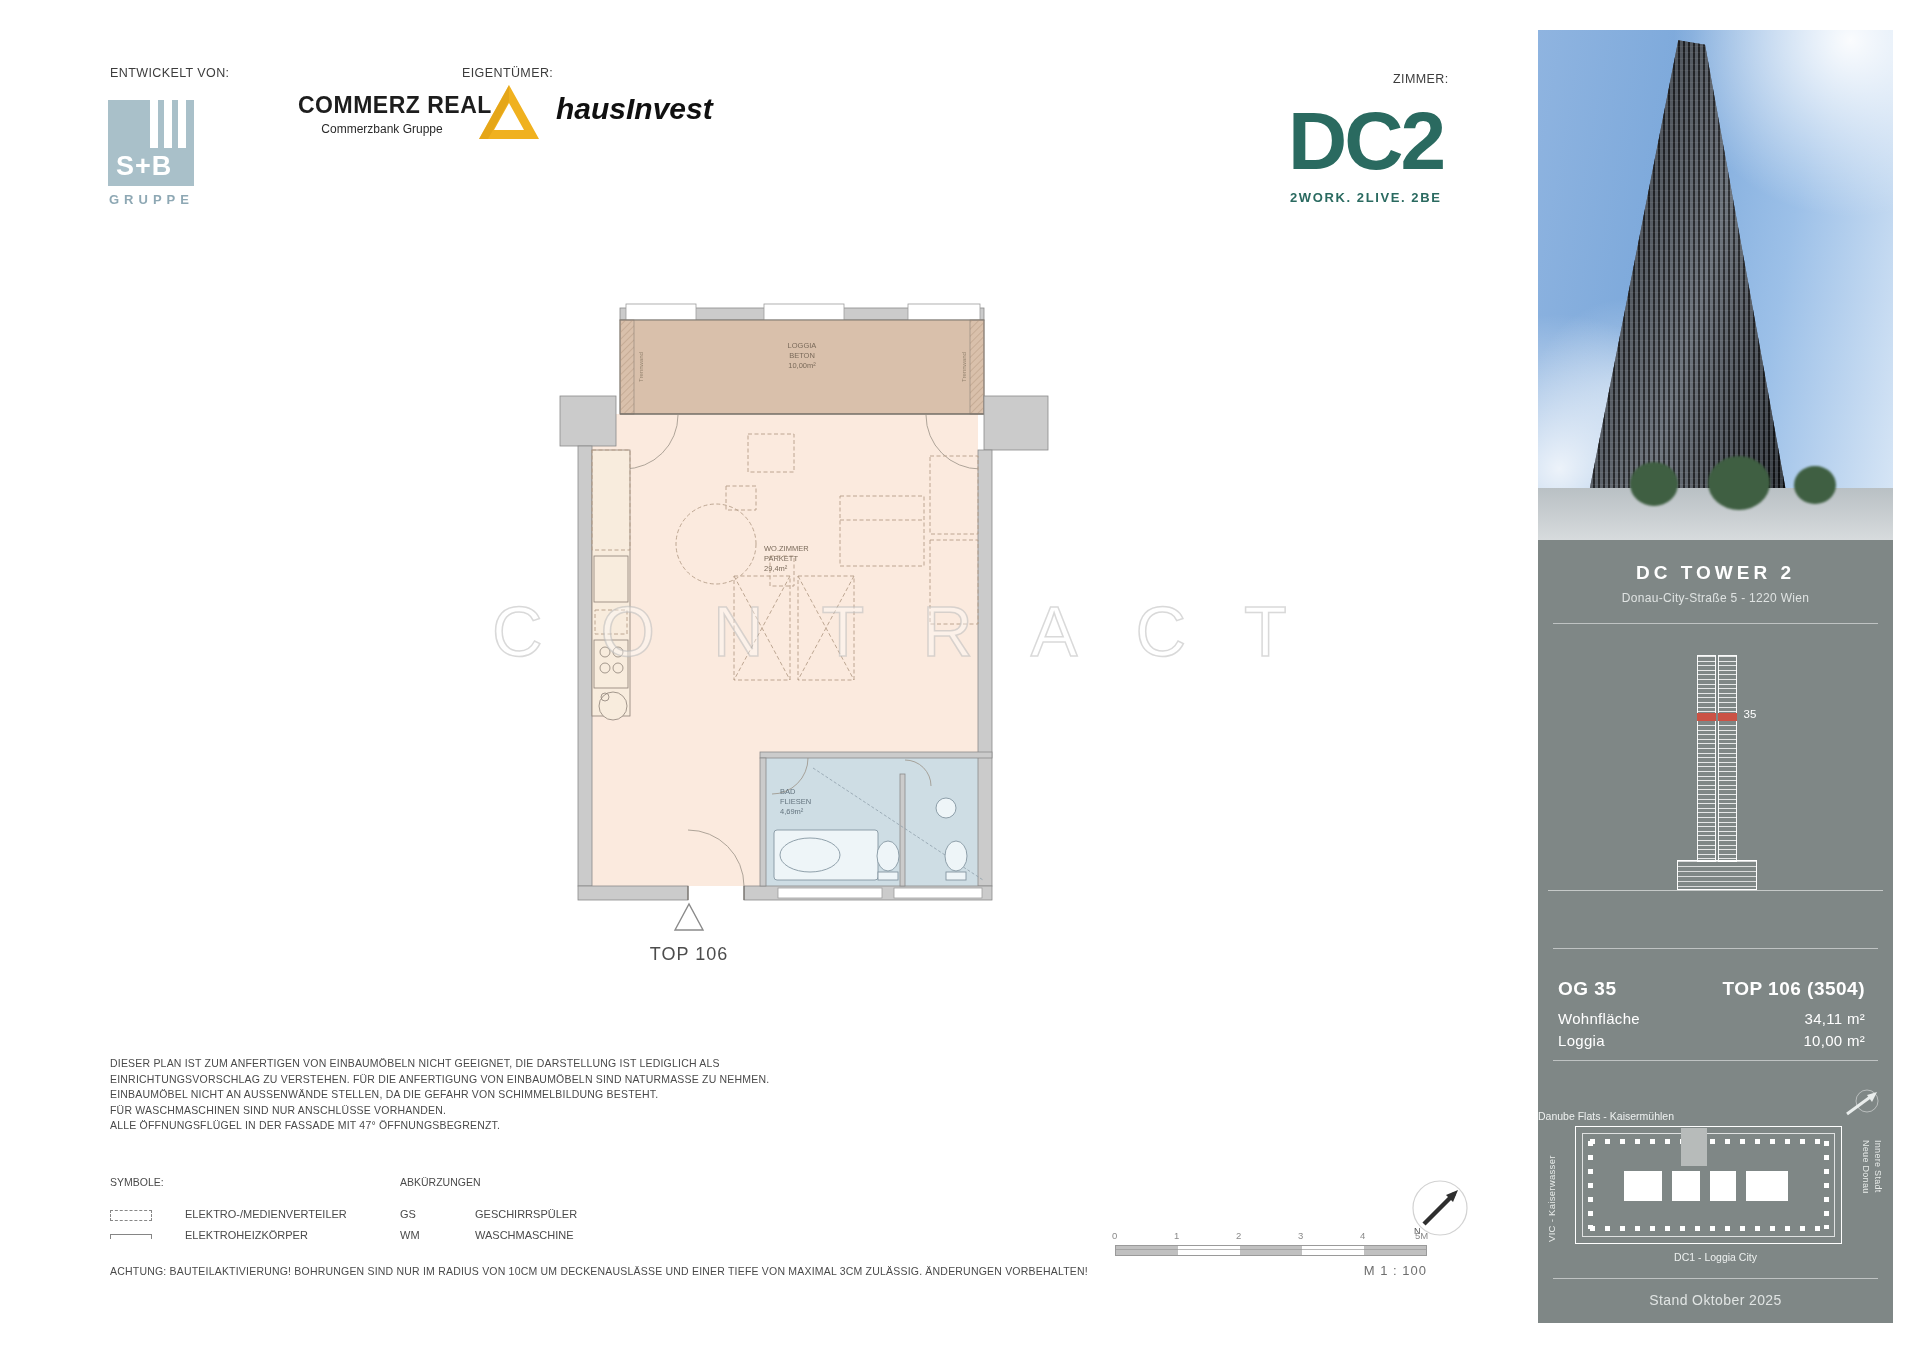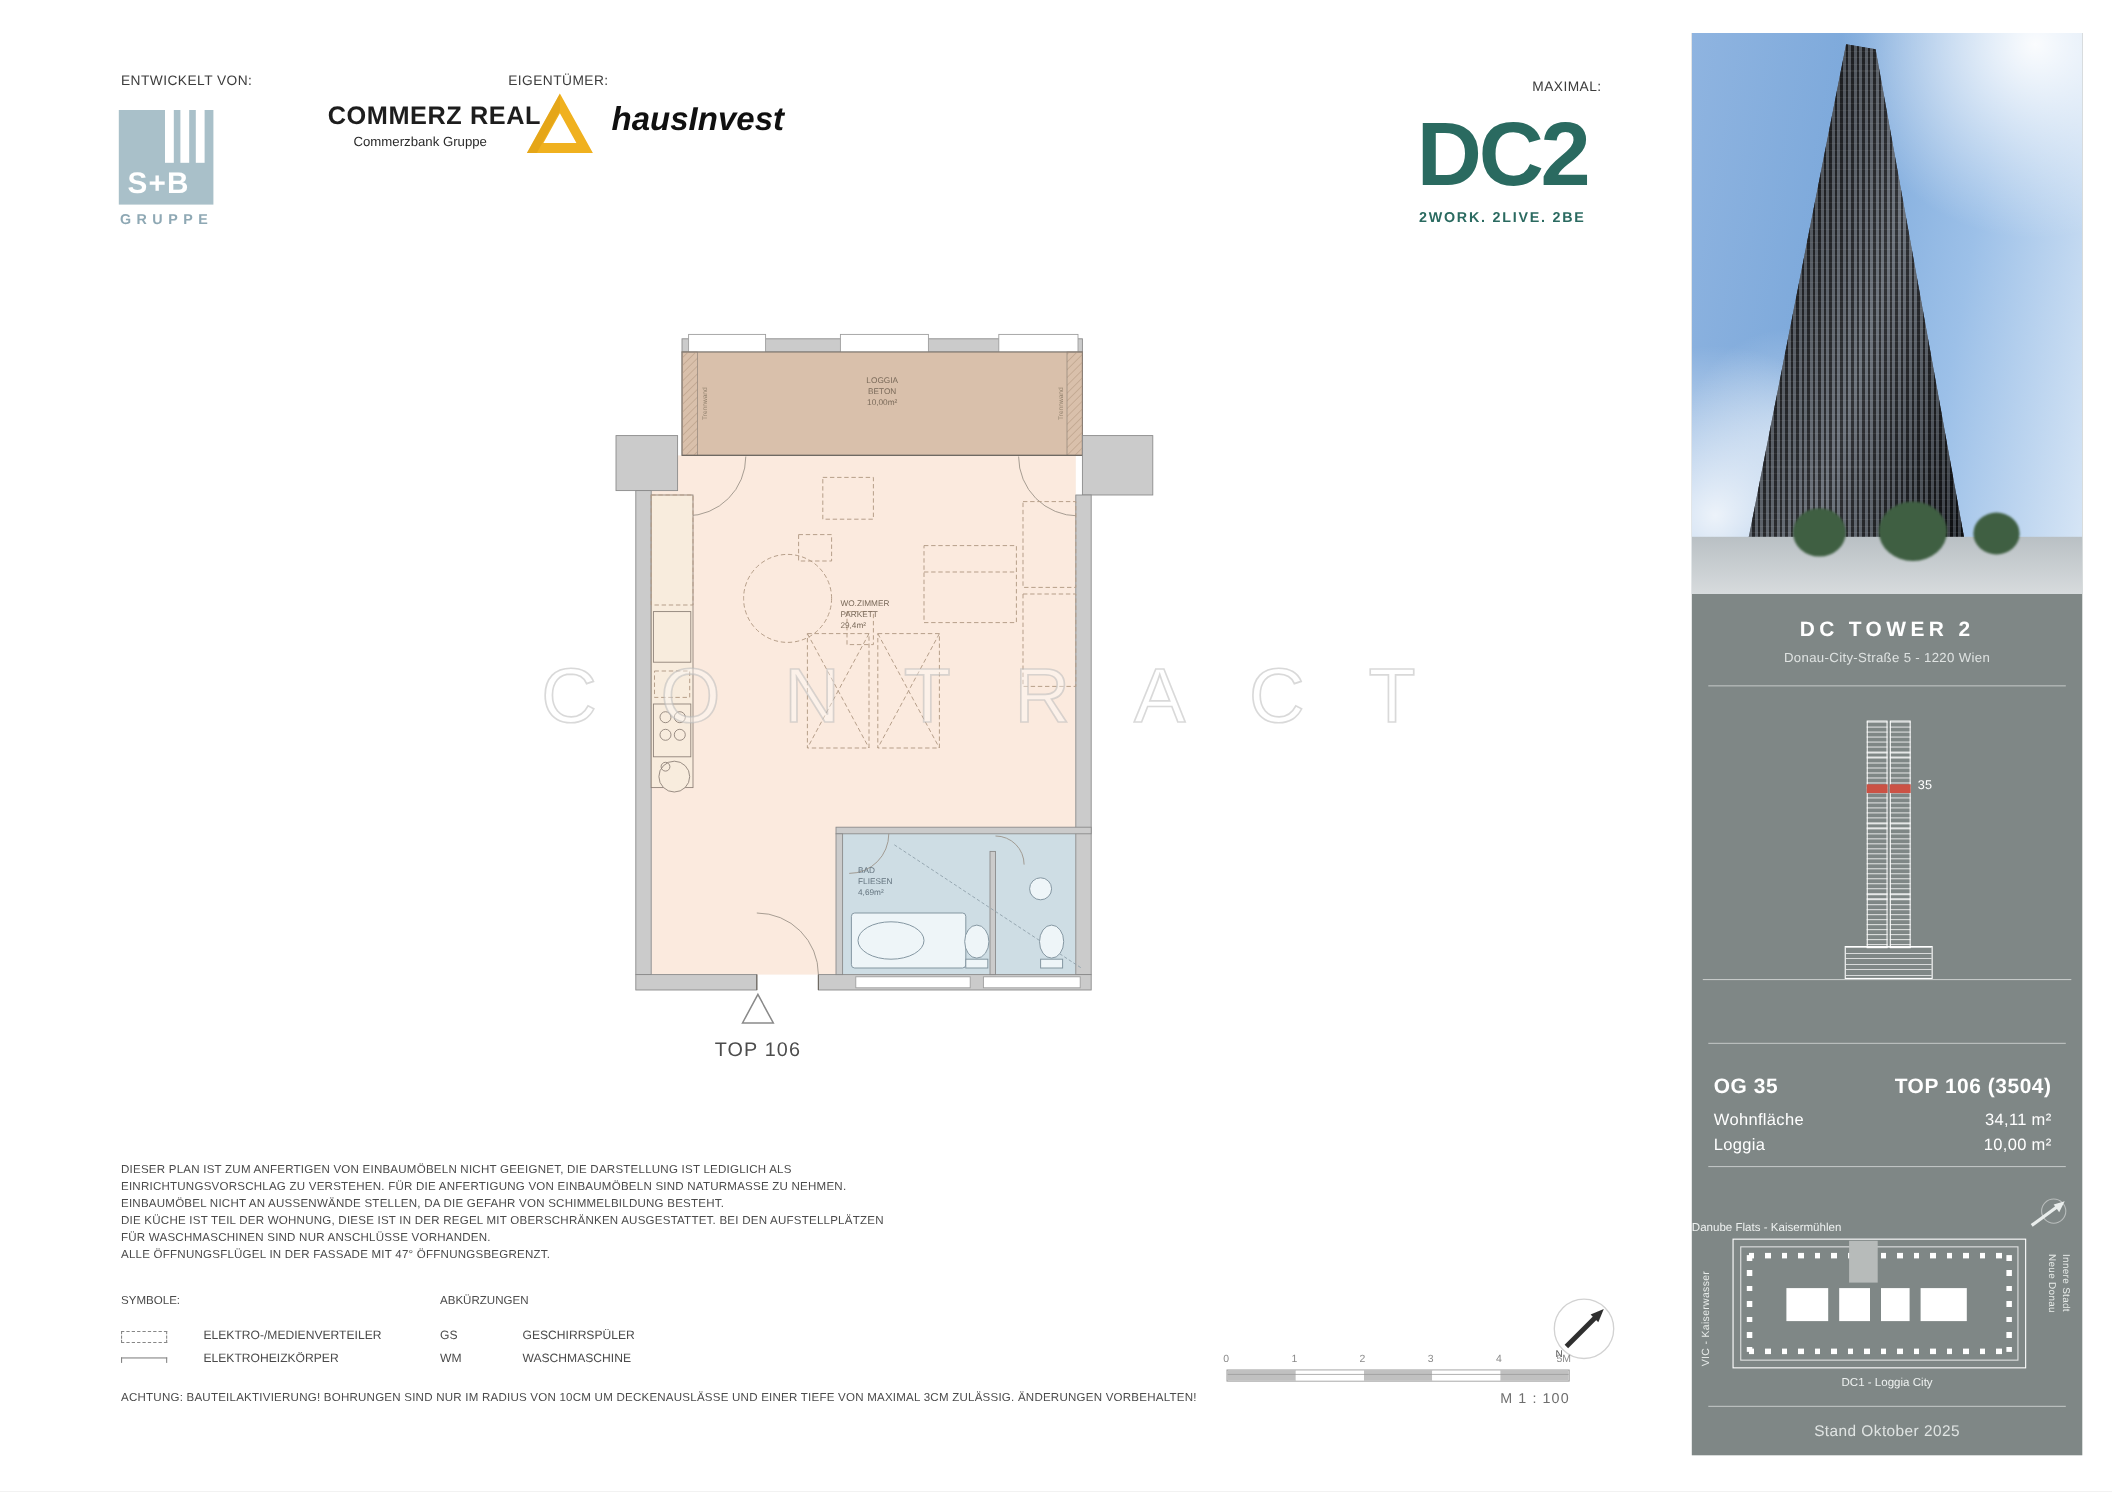--- a/index.html
+++ b/index.html
@@ -119,21 +119,21 @@
   <div class="abs cr-name" style="left:298px;top:92px;">COMMERZ REAL</div>
   <div class="abs cr-sub" style="left:298px;top:122px;width:168px;text-align:center;">Commerzbank Gruppe</div>
 
   <svg class="abs" style="left:476px;top:82px;" width="66" height="64" viewBox="0 0 66 64">
     <path fill="#f0b11f" fill-rule="evenodd" d="M33 3 L63 57 L3 57 Z M33 21 L48 48 L18 48 Z"></path>
     <path fill="#dd9c12" d="M33 3 L3 57 L12 57 L33 19 Z" opacity=".55"></path>
   </svg>
 
   <div class="abs hi-name" style="left:556px;top:92px;">hausInvest</div>
 
-  <div class="abs hdr-label" style="left:1393px;top:72px;">MAXIMAL:</div>
+  <div class="abs hdr-label" style="left:1393px;top:72px;">ZIMMER:</div>
   <div class="abs dc2-name" style="left:1288px;top:100px;">DC2</div>
   <div class="abs dc2-tag" style="left:1290px;top:190px;">2WORK. 2LIVE. 2BE</div>
 
   <svg class="abs" style="left:558px;top:288px;" width="492" height="700" viewBox="0 0 492 700">
     <defs>
       <pattern id="hatch" width="5" height="5" patternUnits="userSpaceOnUse" patternTransform="rotate(45)">
         <line x1="0" y1="0" x2="0" y2="5" stroke="#b59a82" stroke-width="1"></line>
       </pattern>
     </defs>
 
@@ -237,21 +237,20 @@
       <text class="fp-top-label" x="131" y="672">TOP 106</text>
     </g>
   </svg>
 
   <div class="abs wm2" style="left:492px;top:592px;">CONTRACT</div>
 
   <div class="abs" style="left:110px;top:1056px;">
     <div class="note-line">DIESER PLAN IST ZUM ANFERTIGEN VON EINBAUMÖBELN NICHT GEEIGNET, DIE DARSTELLUNG IST LEDIGLICH ALS</div>
     <div class="note-line">EINRICHTUNGSVORSCHLAG ZU VERSTEHEN. FÜR DIE ANFERTIGUNG VON EINBAUMÖBELN SIND NATURMASSE ZU NEHMEN.</div>
     <div class="note-line">EINBAUMÖBEL NICHT AN AUSSENWÄNDE STELLEN, DA DIE GEFAHR VON SCHIMMELBILDUNG BESTEHT.</div>
-    <div class="note-line">DIE KÜCHE IST TEIL DER WOHNUNG, DIESE IST IN DER REGEL MIT OBERSCHRÄNKEN AUSGESTATTET. BEI DEN AUFSTELLPLÄTZEN</div>
     <div class="note-line">FÜR WASCHMASCHINEN SIND NUR ANSCHLÜSSE VORHANDEN.</div>
     <div class="note-line">ALLE ÖFFNUNGSFLÜGEL IN DER FASSADE MIT 47° ÖFFNUNGSBEGRENZT.</div>
   </div>
 
   <div class="abs legend-h" style="left:110px;top:1176px;">SYMBOLE:</div>
   <div class="abs legend-h" style="left:400px;top:1176px;">ABKÜRZUNGEN</div>
 
   <div class="abs sym-box" style="left:110px;top:1210px;"></div>
   <div class="abs legend-t" style="left:185px;top:1208px;">ELEKTRO-/MEDIENVERTEILER</div>
   <div class="abs sym-line" style="left:110px;top:1234px;"></div>

